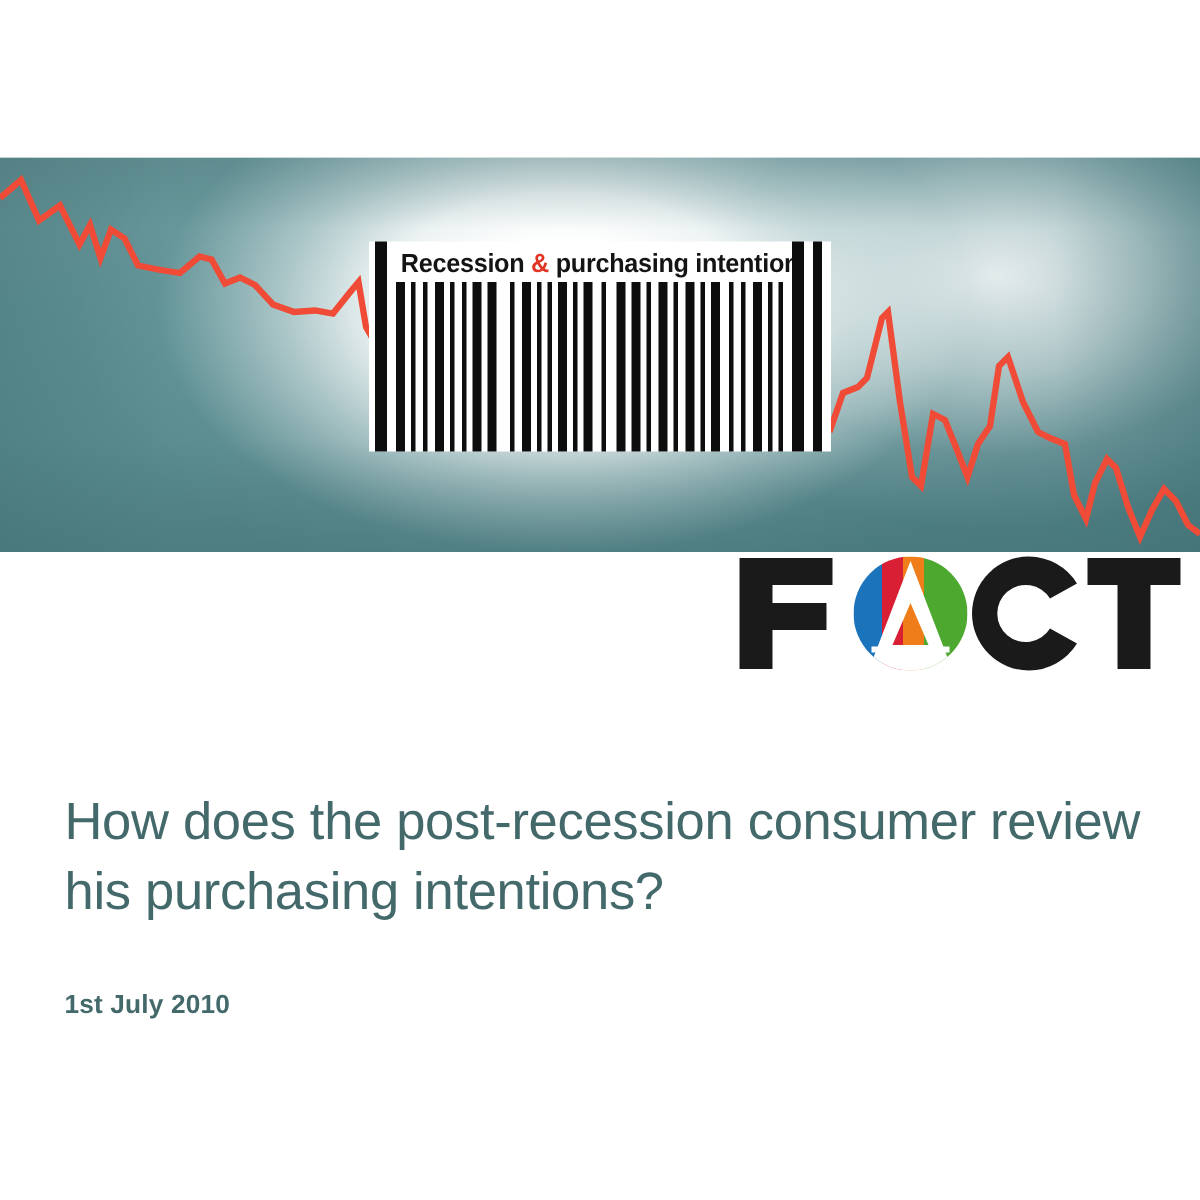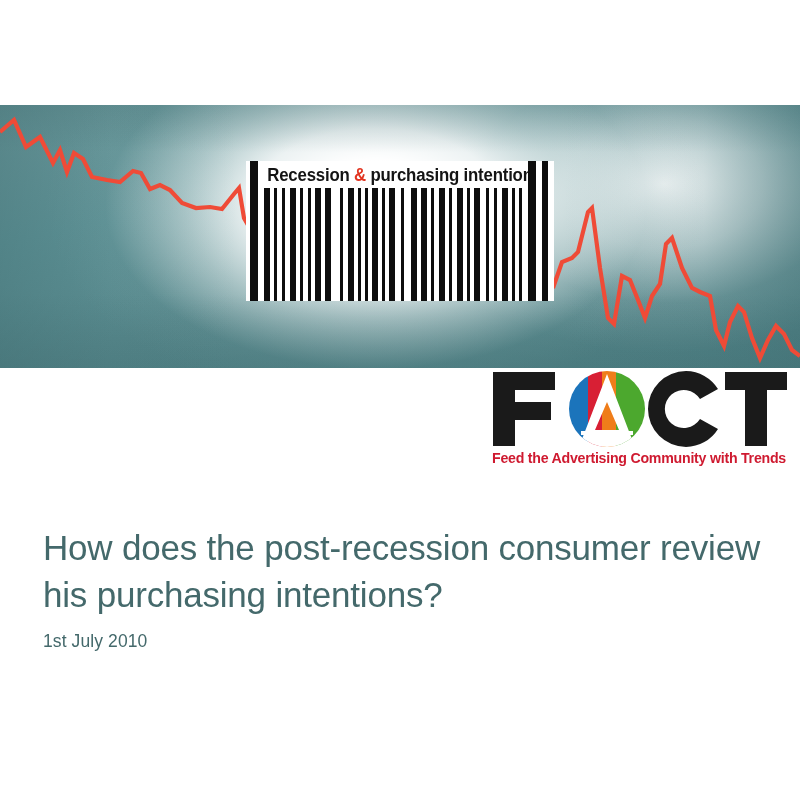--- a/index.html
+++ b/index.html
@@ -143,23 +143,23 @@
   .deck-title {
     margin: 0;
     font-family: "Liberation Sans", sans-serif;
     font-weight: normal;
     font-size: 35px;
     line-height: 47px;
     color: #44696b;
     letter-spacing: -0.2px;
   }
   .deck-date {
-    margin: 12px 0 0 0;
-    font-family: "Liberation Sans", sans-serif;
-    font-weight: normal;
+    margin: 40px 0 0 0;
+    font-family: "Liberation Sans", sans-serif;
+    font-weight: bold;
     font-size: 17.5px;
     line-height: 22px;
     color: #44696b;
     letter-spacing: 0.1px;
   }
 </style>
 </head>
 <body>
 
 <div class="hero">
@@ -241,19 +241,18 @@
 
         <path fill="#ffffff" d="M118 6 L146 79 H90 Z M118 34 L106 62 h24 z"></path>
         <path fill="#ffffff" d="M92 63 h52 v4 h-52 z"></path>
       </g>
     </g>
 
     <path fill="#1a1a1a" d="M197 3 a38 38 0 1 0 0 76 a38 38 0 0 0 32 -18 l-18 -10 a19 19 0 1 1 0 -20 l18 -10 a38 38 0 0 0 -32 -18 z"></path>
 
     <path fill="#1a1a1a" d="M236 4 h62 v18 h-20 v56 h-22 v-56 h-20 z"></path>
   </svg>
-  <div class="logo-tagline">Feed the Advertising Community with Trends</div>
 </div>
 
 <div class="title-block">
   <h1 class="deck-title">How does the post-recession consumer review his purchasing intentions?</h1>
   <p class="deck-date">1st July 2010</p>
 </div>
 
 </body></html>

